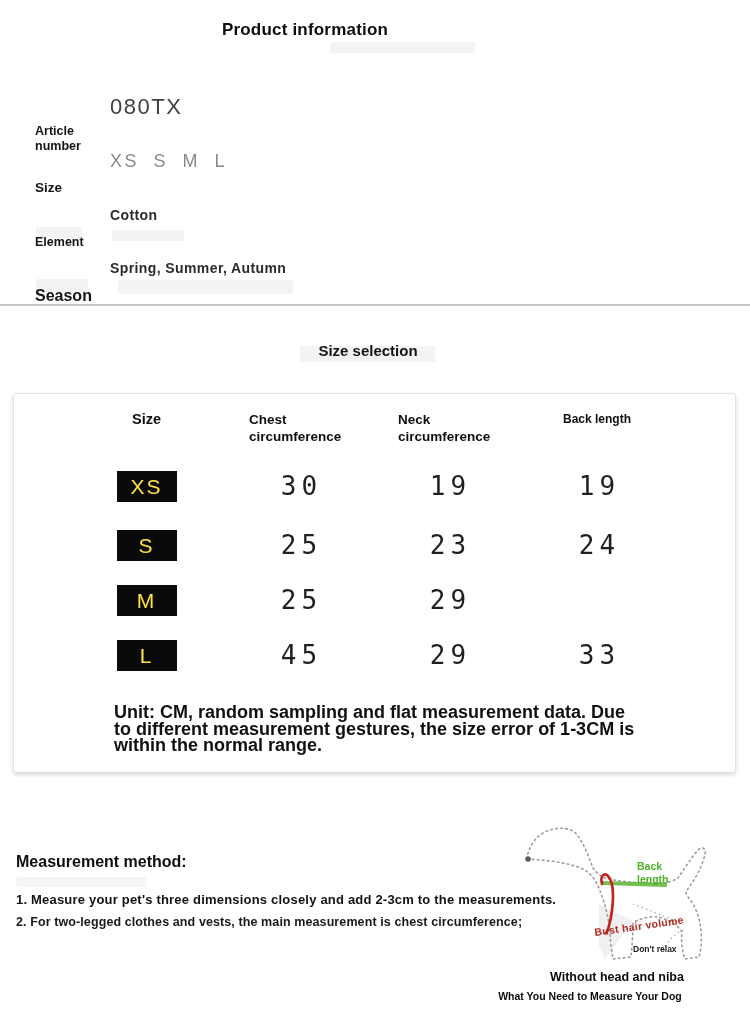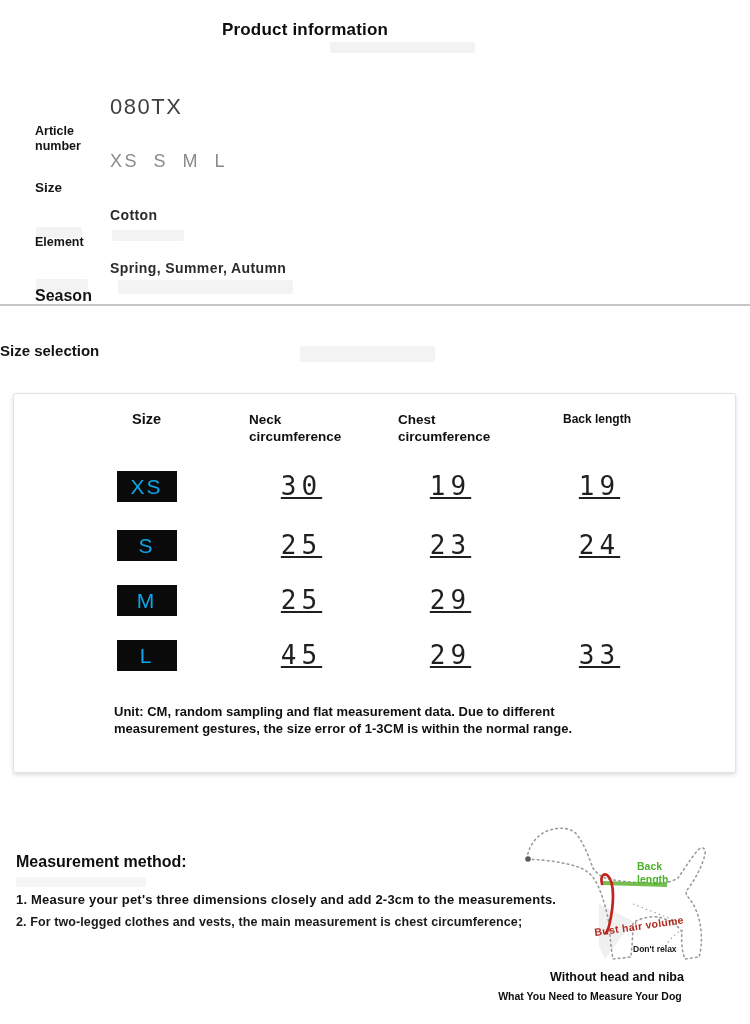--- a/index.html
+++ b/index.html
@@ -14,41 +14,41 @@
   .info-row{position:absolute;left:0;width:750px;z-index:2;}
   .info-label{position:absolute;left:35px;top:0;width:66px;font-weight:bold;
               font-size:12.5px;line-height:15px;color:#141414;margin-top:28px;}
   .info-value{position:absolute;left:110px;top:0;}
   .v-article{font-size:22px;color:#3f3f3f;letter-spacing:1.5px;top:-2px;}
   .v-size{font-size:18px;color:#8a8a8a;letter-spacing:2.5px;word-spacing:7px;top:-1px;}
   .v-bold{font-size:14px;font-weight:bold;color:#2b2b2b;letter-spacing:.4px;}
 
   .divider{position:absolute;left:0;top:304px;width:750px;height:2px;background:#c6c6c6;z-index:1;}
 
-  .section-title{position:absolute;top:342px;left:0;width:736px;text-align:left;
+  .section-title{position:absolute;top:342px;left:0;width:736px;text-align:center;
                  font-size:15px;font-weight:bold;color:#141414;z-index:2;}
 
   .card{position:absolute;left:13px;top:393px;width:721px;height:378px;background:#fff;
         border:1px solid #e2e2e2;border-radius:3px;box-shadow:0 2px 4px rgba(0,0,0,.14);z-index:1;}
   .tgrid{display:grid;grid-template-columns:155px 150px 148px 150px;margin-left:55px;}
   .thead{position:absolute;top:17px;left:0;right:0;}
   .th{display:flex;justify-content:center;align-items:flex-start;
       font-size:13.5px;font-weight:bold;color:#101010;line-height:17px;}
   .th .inner{display:inline-block;text-align:left;}
   .th.wrap2 .inner{width:100px;}
   .th.size-h{font-size:14.5px;}
   .th.nowrap .inner{white-space:nowrap;}
   .trow{position:absolute;left:0;right:0;height:31px;}
   .badge-cell{display:flex;justify-content:center;align-items:center;}
-  .badge{width:60px;height:31px;background:#0a0a0a;color:#0ea5e9;display:flex;
+  .badge{width:60px;height:31px;background:#0a0a0a;color:#fde047;display:flex;
          align-items:center;justify-content:center;font-size:21px;letter-spacing:2px;
          font-weight:normal;}
   .num{font-family:"DejaVu Sans Mono","Liberation Mono",monospace;font-size:26px;
-       color:#1f1f1f;letter-spacing:5px;text-indent:5px;text-align:center;line-height:31px;text-decoration:underline;}
-  .unit-note{position:absolute;left:100px;top:310px;width:528px;font-size:13px;
+       color:#1f1f1f;letter-spacing:5px;text-indent:5px;text-align:center;line-height:31px;}
+  .unit-note{position:absolute;left:100px;top:310px;width:528px;font-size:18px;
              font-weight:bold;line-height:16.5px;color:#101010;}
 
   .mm-heading{position:absolute;left:16px;top:853px;font-size:16px;font-weight:bold;color:#0f0f0f;z-index:2;}
   .mm-p1{position:absolute;left:16px;top:892px;width:620px;font-size:13px;font-weight:bold;
          color:#131313;white-space:nowrap;letter-spacing:.2px;z-index:2;}
   .mm-p2{position:absolute;left:16px;top:915px;width:560px;font-size:12.5px;font-weight:bold;
          color:#1a1a1a;line-height:14.5px;letter-spacing:.1px;z-index:2;}
 
   .dog-svg{position:absolute;left:515px;top:826px;width:205px;height:152px;z-index:2;}
   .dog-cap1{position:absolute;left:497px;top:970px;width:240px;text-align:center;
@@ -96,24 +96,24 @@
   <div class="divider"></div>
 
   <div class="section-title">Size selection</div>
 
   <div class="card">
     <div class="thead tgrid">
       <div class="th size-h">
           <span class="inner">Size</span>
         </div>
       <div class="th wrap2">
-          <span class="inner">Neck circumference</span>
+          <span class="inner">Chest circumference</span>
         </div>
       <div class="th wrap2">
-          <span class="inner">Chest circumference</span>
+          <span class="inner">Neck circumference</span>
         </div>
       <div class="th nowrap" style="font-size:12px;">
           <span class="inner">Back length</span>
         </div>
     </div>
 
     <div class="trow tgrid" style="top:77px;">
       <div class="badge-cell">
           <div class="badge">XS</div>
         </div>

